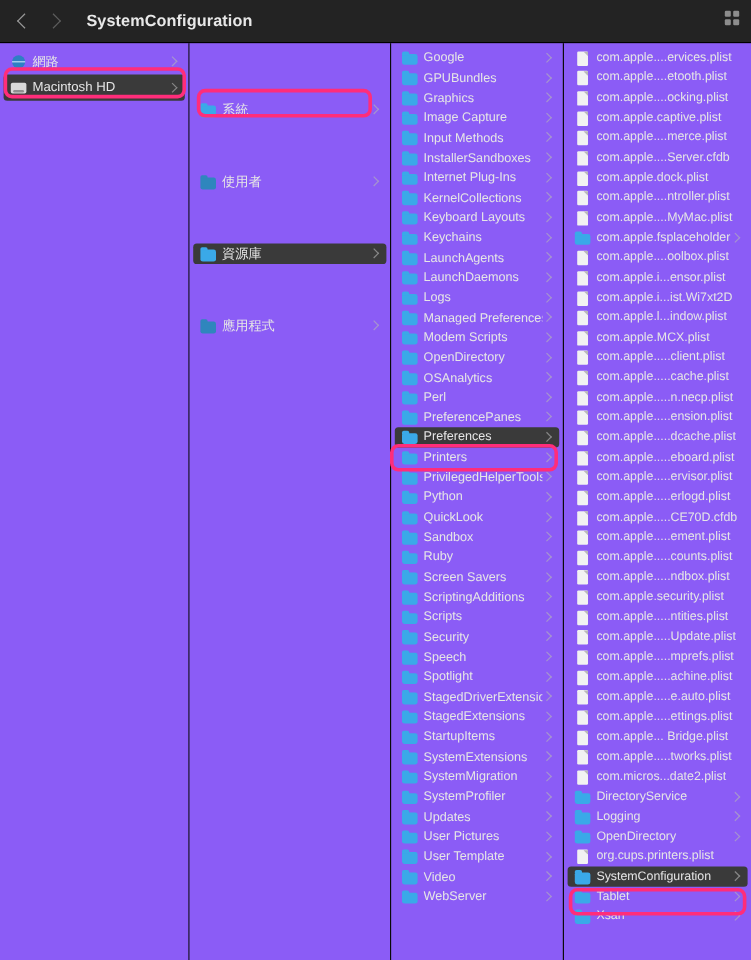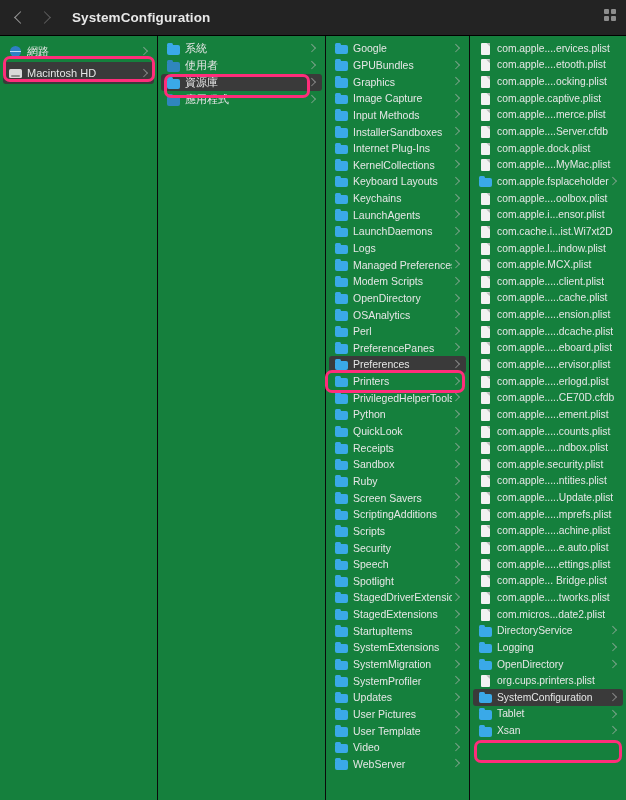--- a/index.html
+++ b/index.html
@@ -38,21 +38,21 @@
   }
   .toolbar-right{ position:absolute; right:10px; top:9px; }
   .grid-icon{ display:grid; grid-template-columns:5px 5px; grid-template-rows:5px 5px; gap:2px; }
   .grid-icon i{ display:block; background:#8d8d8d; border-radius:1px; }
 
   
   .columns{ position:relative; display:flex; height:764px; width:626px; }
   .col{
     position:relative;
     height:764px;
-    background:#15803d;
+    background:#8b5cf6;
     border-right:1px solid #0a0a0a;
     padding-top:4px;
     overflow:hidden;
   }
   .col.c1{ width:158px; }
   .col.c2{ width:168px; }
   .col.c3{ width:144px; }
   .col.c4{ width:156px; border-right:none; }
 
   .row{
@@ -60,21 +60,21 @@
     height:16.65px;
     display:flex; align-items:center;
     padding-left:6px; padding-right:6px;
     color:#e6e6e6;
     font-size:10.5px;
     white-space:nowrap;
     border-radius:3px;
     margin:0 3px;
   }
   .col.c1 .row{ height:22px; font-size:11px; }
-  .col.c2 .row{ height:17px; font-size:11px; }
+  .col.c2 .row{ height:17px; font-size:11px;margin-top:43px; }
   .row.sel{ background:#3a3a3a; }
 
   .ic{ flex:0 0 auto; width:13px; height:12px; margin-right:5px; position:relative; }
 
   
   .ic.folder::before{
     content:""; position:absolute; left:0; top:2.5px;
     width:13px; height:9.5px; background:#3aa9e8;
     border-radius:1.5px 2px 2px 2px;
   }
@@ -319,25 +319,20 @@
           <span class="lbl">Python</span>
           <span class="disc"></span>
         </div>
         <div class="row">
           <span class="ic folder"></span>
           <span class="lbl">QuickLook</span>
           <span class="disc"></span>
         </div>
         <div class="row">
           <span class="ic folder"></span>
-          <span class="lbl">Receipts</span>
-          <span class="disc"></span>
-        </div>
-        <div class="row">
-          <span class="ic folder"></span>
           <span class="lbl">Sandbox</span>
           <span class="disc"></span>
         </div>
         <div class="row">
           <span class="ic folder"></span>
           <span class="lbl">Ruby</span>
           <span class="disc"></span>
         </div>
         <div class="row">
           <span class="ic folder"></span>
@@ -449,54 +444,62 @@
         <div class="row">
           <span class="ic doc"></span>
           <span class="lbl">com.apple....Server.cfdb</span>
         </div>
         <div class="row">
           <span class="ic doc"></span>
           <span class="lbl">com.apple.dock.plist</span>
         </div>
         <div class="row">
           <span class="ic doc"></span>
+          <span class="lbl">com.apple....ntroller.plist</span>
+        </div>
+        <div class="row">
+          <span class="ic doc"></span>
           <span class="lbl">com.apple....MyMac.plist</span>
         </div>
         <div class="row">
           <span class="ic folder"></span>
           <span class="lbl">com.apple.fsplaceholder</span>
           <span class="disc"></span>
         </div>
         <div class="row">
           <span class="ic doc"></span>
           <span class="lbl">com.apple....oolbox.plist</span>
         </div>
         <div class="row">
           <span class="ic doc"></span>
           <span class="lbl">com.apple.i...ensor.plist</span>
         </div>
         <div class="row">
           <span class="ic doc"></span>
-          <span class="lbl">com.cache.i...ist.Wi7xt2D</span>
+          <span class="lbl">com.apple.i...ist.Wi7xt2D</span>
         </div>
         <div class="row">
           <span class="ic doc"></span>
           <span class="lbl">com.apple.l...indow.plist</span>
         </div>
         <div class="row">
           <span class="ic doc"></span>
           <span class="lbl">com.apple.MCX.plist</span>
         </div>
         <div class="row">
           <span class="ic doc"></span>
           <span class="lbl">com.apple.....client.plist</span>
         </div>
         <div class="row">
           <span class="ic doc"></span>
           <span class="lbl">com.apple.....cache.plist</span>
+        </div>
+        <div class="row">
+          <span class="ic doc"></span>
+          <span class="lbl">com.apple.....n.necp.plist</span>
         </div>
         <div class="row">
           <span class="ic doc"></span>
           <span class="lbl">com.apple.....ension.plist</span>
         </div>
         <div class="row">
           <span class="ic doc"></span>
           <span class="lbl">com.apple.....dcache.plist</span>
         </div>
         <div class="row">

